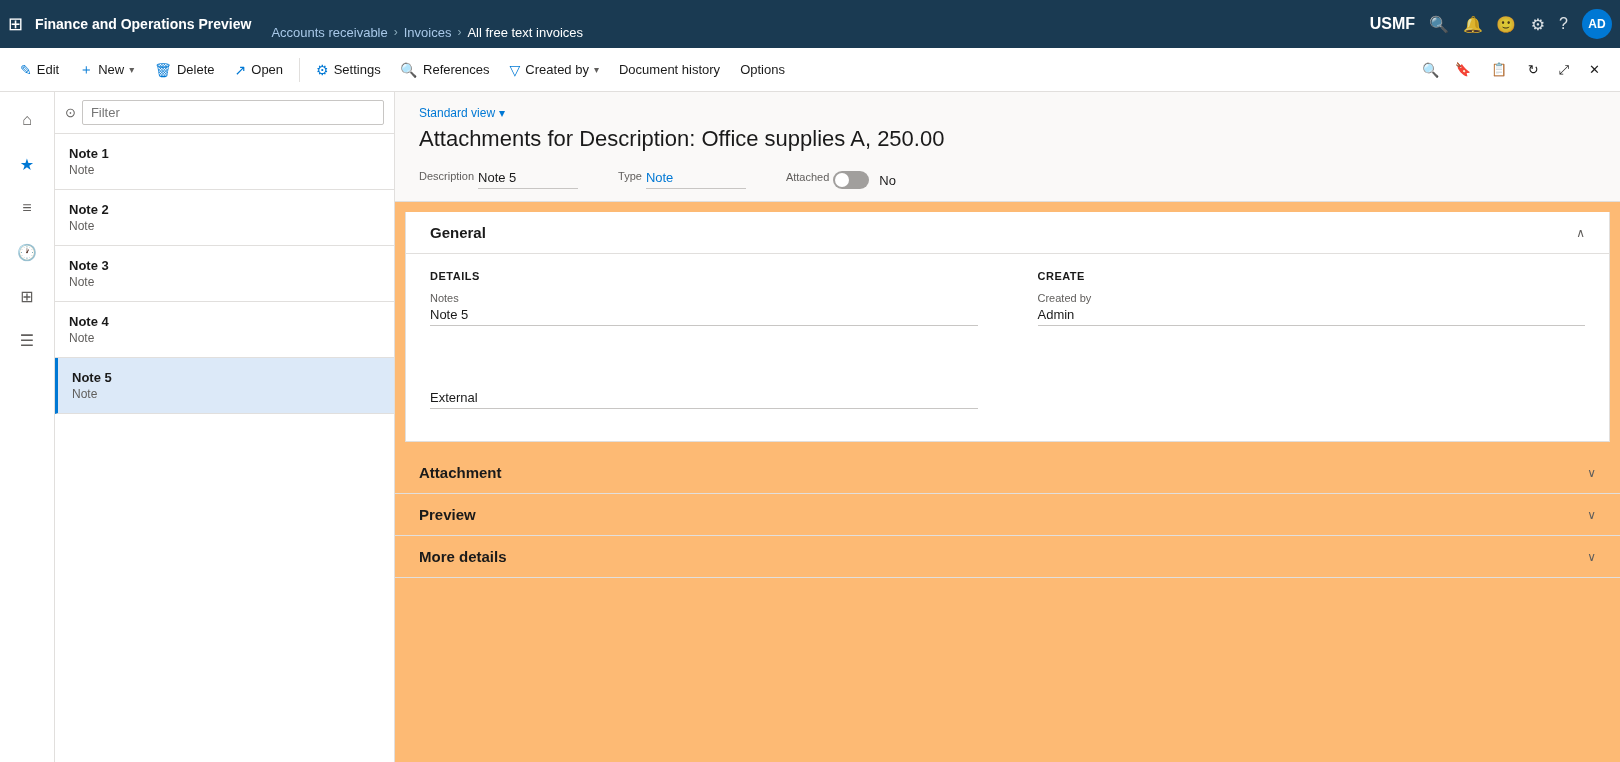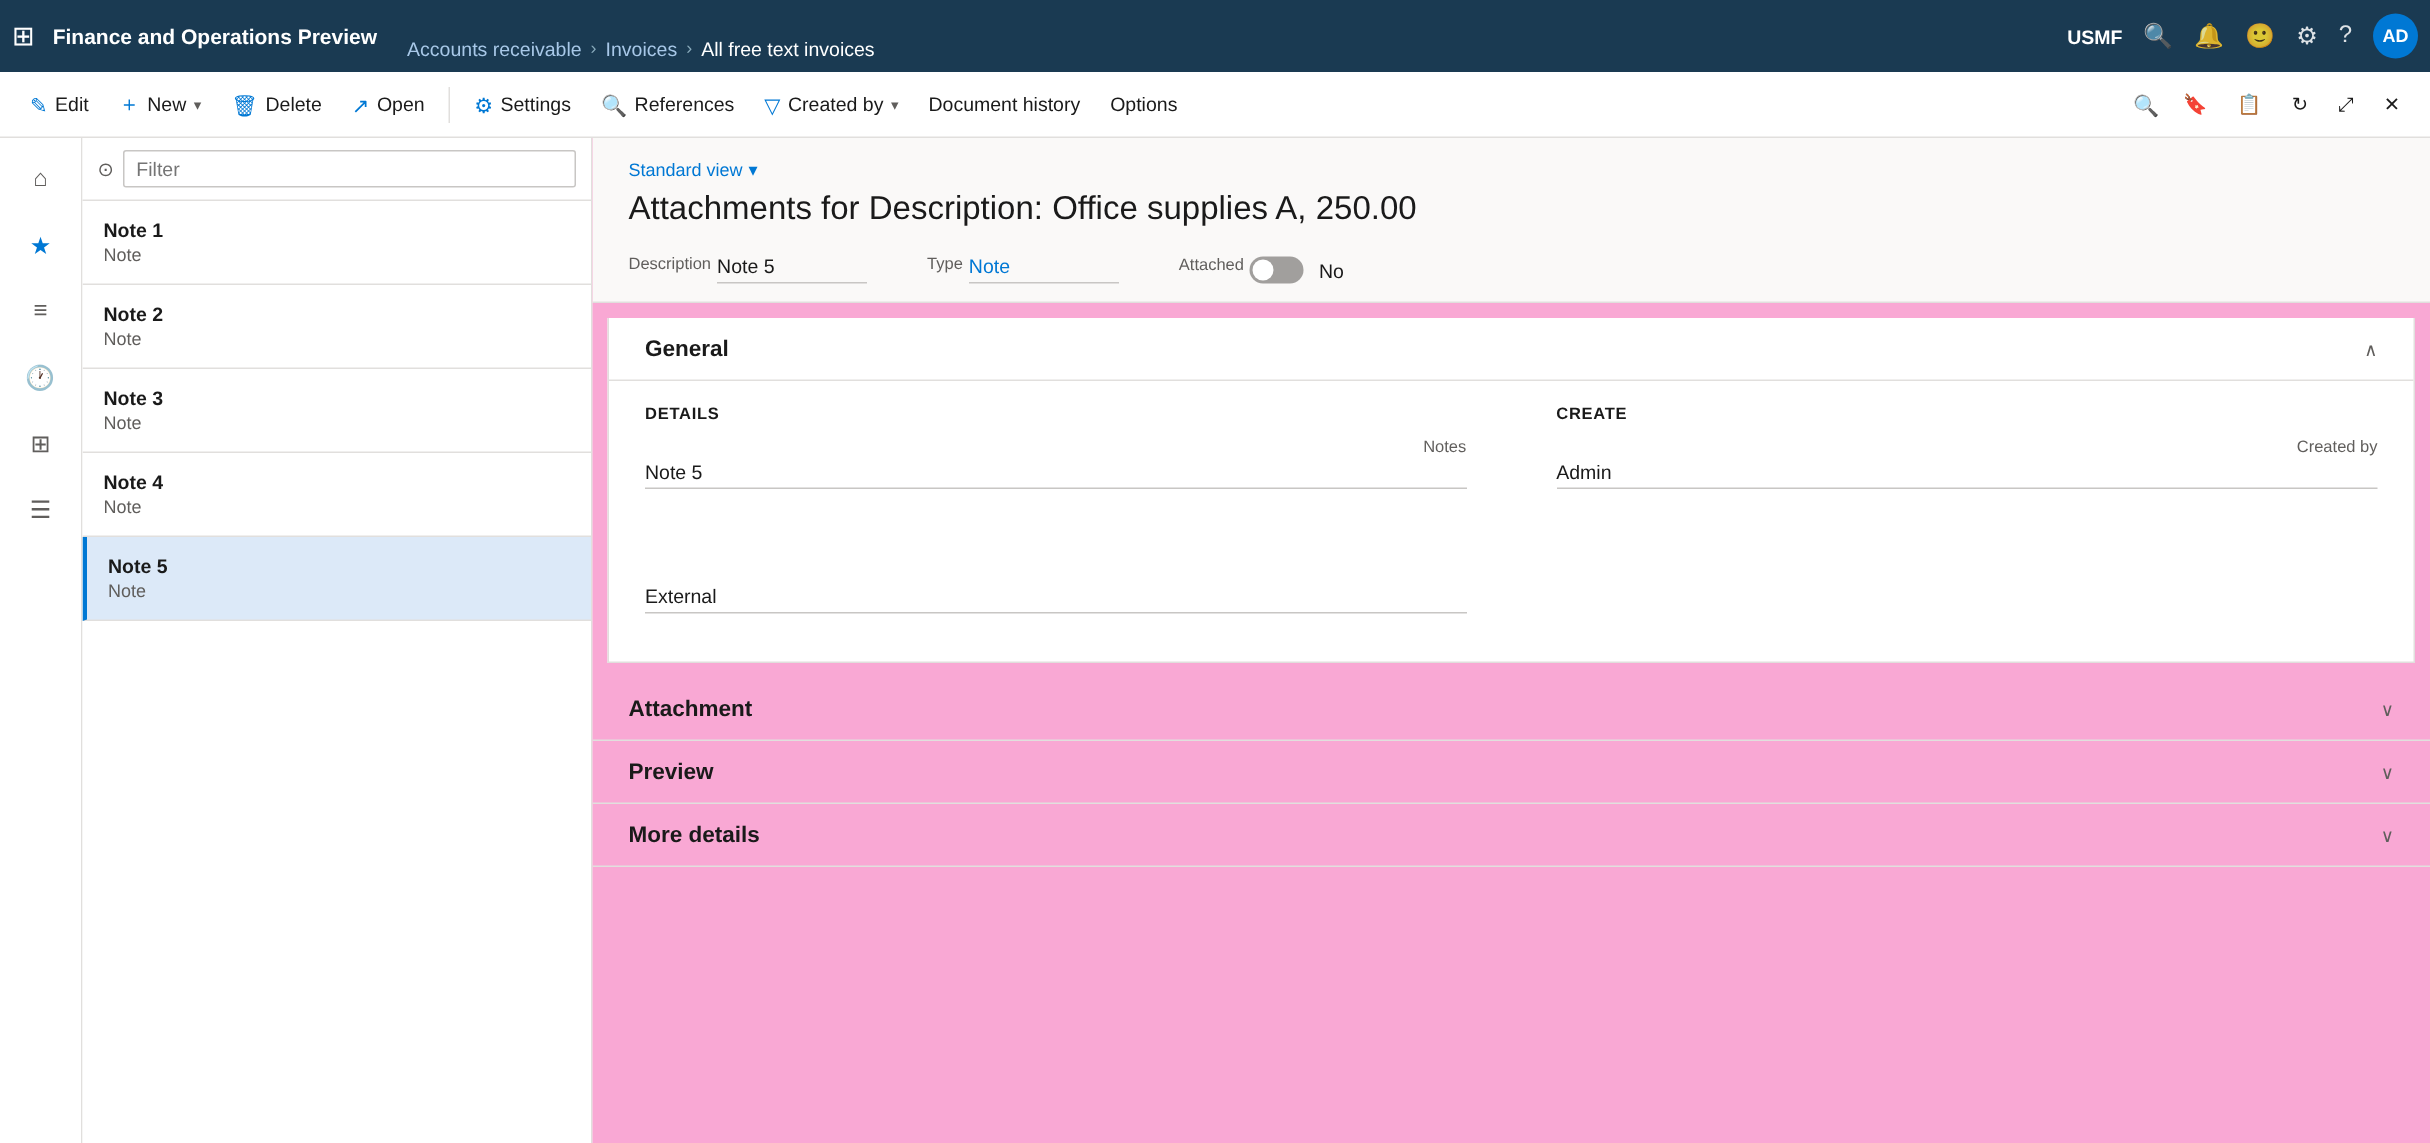--- a/index.html
+++ b/index.html
@@ -14,21 +14,21 @@
       color: #fff;
       padding: 0 8px;
     }
     .top-nav-grid { color: #fff; font-size: 18px; cursor: pointer; margin-right: 12px; }
     .top-nav-title { font-size: 14px; font-weight: 600; color: #fff; margin-right: 20px; white-space: nowrap; }
     .breadcrumb { display: flex; align-items: center; gap: 6px; font-size: 13px; color: #c8d8e8; margin-top: 16px; }
     .breadcrumb-sep { font-size: 12px; color: #8ab; }
     .breadcrumb-link { color: #a8c8e8; cursor: pointer; }
     .breadcrumb-current { color: #fff; }
     .top-nav-right { margin-left: auto; display: flex; align-items: center; gap: 14px; color: #fff; }
-    .top-nav-user-id { font-size: 13px; font-weight: 600; }
+    .top-nav-user-id { font-size: 16px; font-weight: 600; }
     .top-nav-icon { font-size: 16px; cursor: pointer; opacity: 0.85; }
     .top-nav-avatar { width: 30px; height: 30px; border-radius: 50%; background: #0078d4; display: flex; align-items: center; justify-content: center; font-size: 12px; font-weight: 700; color: #fff; cursor: pointer; }
 
     
     .toolbar {
       background: #fff;
       height: 44px;
       display: flex;
       align-items: center;
       padding: 0 12px;
@@ -92,21 +92,21 @@
       border-bottom: 1px solid #e1dfdd;
       cursor: pointer;
     }
     .list-item.selected { background: #dce9f8; border-left: 3px solid #0078d4; }
     .list-item-title { font-size: 13px; font-weight: 600; color: #1a1a1a; }
     .list-item-sub { font-size: 12px; color: #605e5c; margin-top: 2px; }
 
     
     .detail-panel {
       flex: 1;
-      background: #f9a8d4;
+      background: #fdba74;
       display: flex;
       flex-direction: column;
       overflow-y: auto;
     }
     .detail-header {
       padding: 14px 24px 10px;
       background: #faf9f8;
     }
     .standard-view {
       font-size: 12px; color: #0078d4; cursor: pointer; display: flex; align-items: center; gap: 4px; margin-bottom: 6px;
@@ -151,21 +151,21 @@
       border-bottom: 1px solid #e1dfdd;
     }
     .section-title { font-size: 15px; font-weight: 600; color: #1a1a1a; }
     .section-chevron { font-size: 12px; color: #605e5c; }
     .section-body { padding: 16px 24px; }
 
     .details-create-grid { display: grid; grid-template-columns: 1fr 1fr; gap: 0 60px; }
     .section-group-label { font-size: 11px; font-weight: 700; color: #1a1a1a; letter-spacing: 0.5px; margin-bottom: 10px; }
 
     .form-field { margin-bottom: 16px; }
-    .form-field-label { font-size: 11px; color: #605e5c; margin-bottom: 3px; text-align: right; }
+    .form-field-label { font-size: 11px; color: #605e5c; margin-bottom: 3px; }
     .form-field-value { font-size: 13px; color: #1a1a1a; border-bottom: 1px solid #c8c6c4; padding-bottom: 3px; min-width: 180px; }
 
     .restriction-section { margin-top: 8px; }
     .section-wrapper { border-bottom: 1px solid #e1dfdd; }
     .section-wrapper .section-header { border-bottom: none; }
 
     
     .detail-panel::-webkit-scrollbar { width: 8px; }
     .detail-panel::-webkit-scrollbar-track { background: #f3f2f1; }
     .detail-panel::-webkit-scrollbar-thumb { background: #c8c6c4; border-radius: 4px; }

